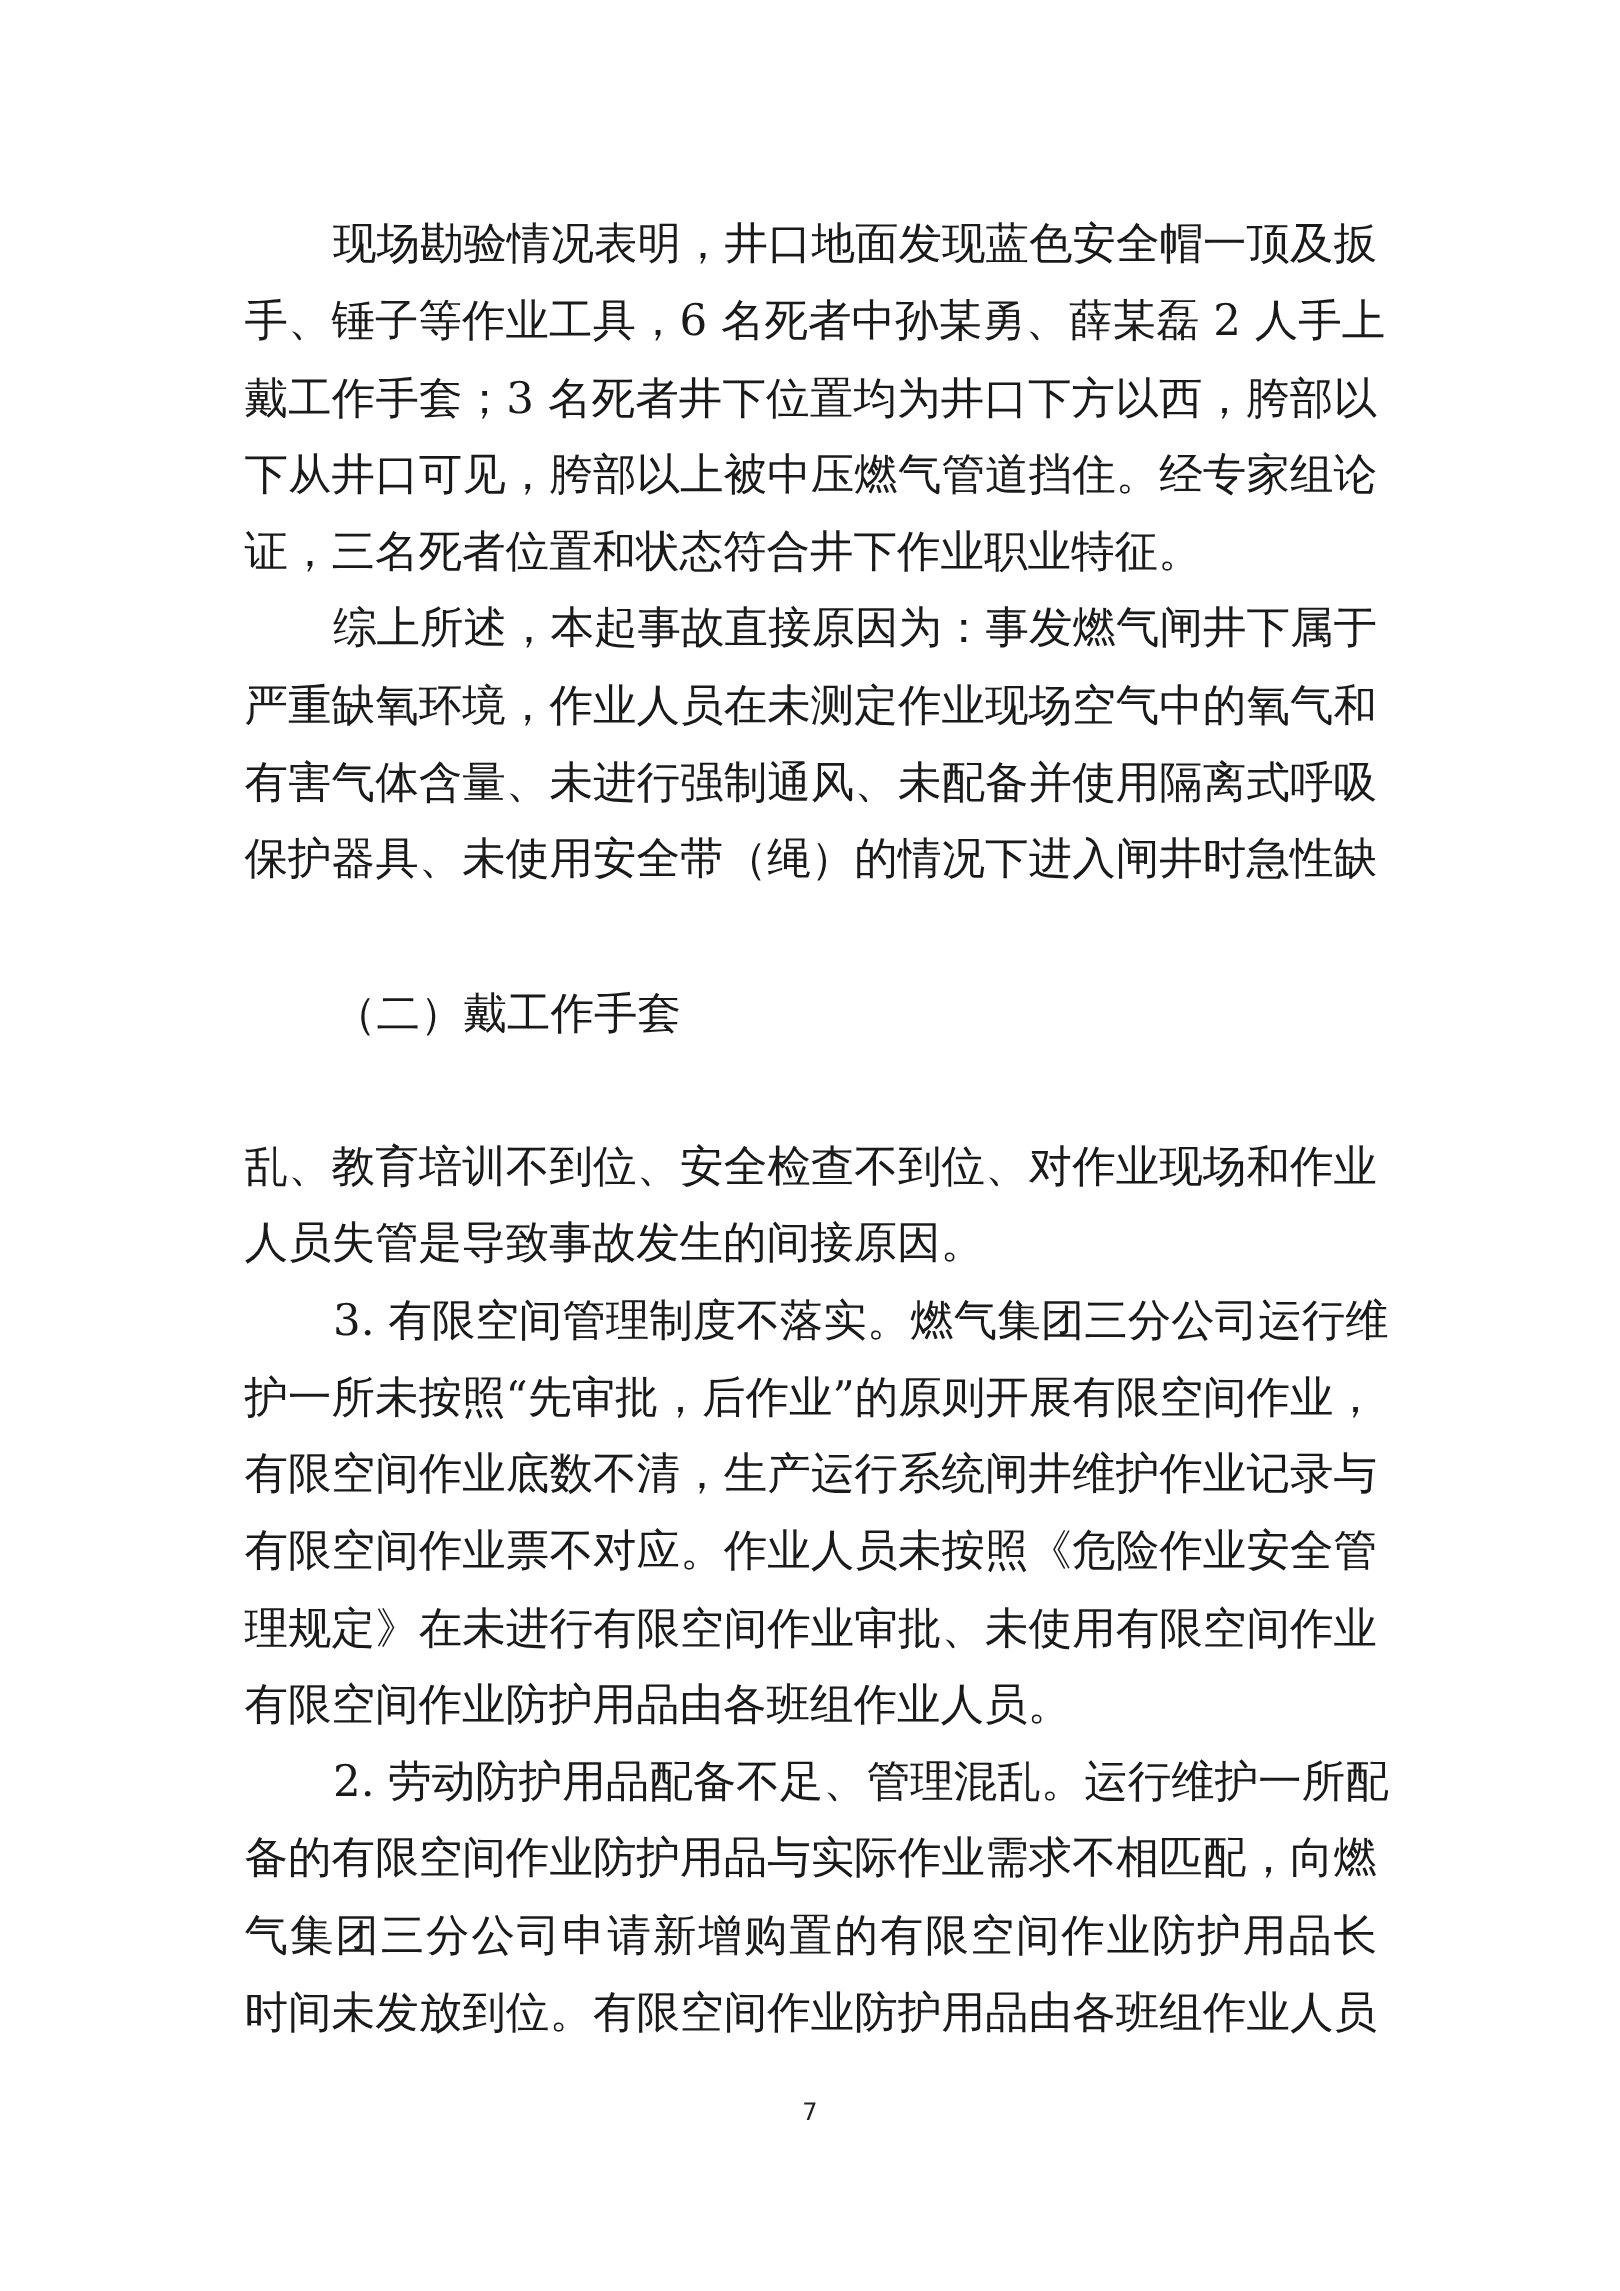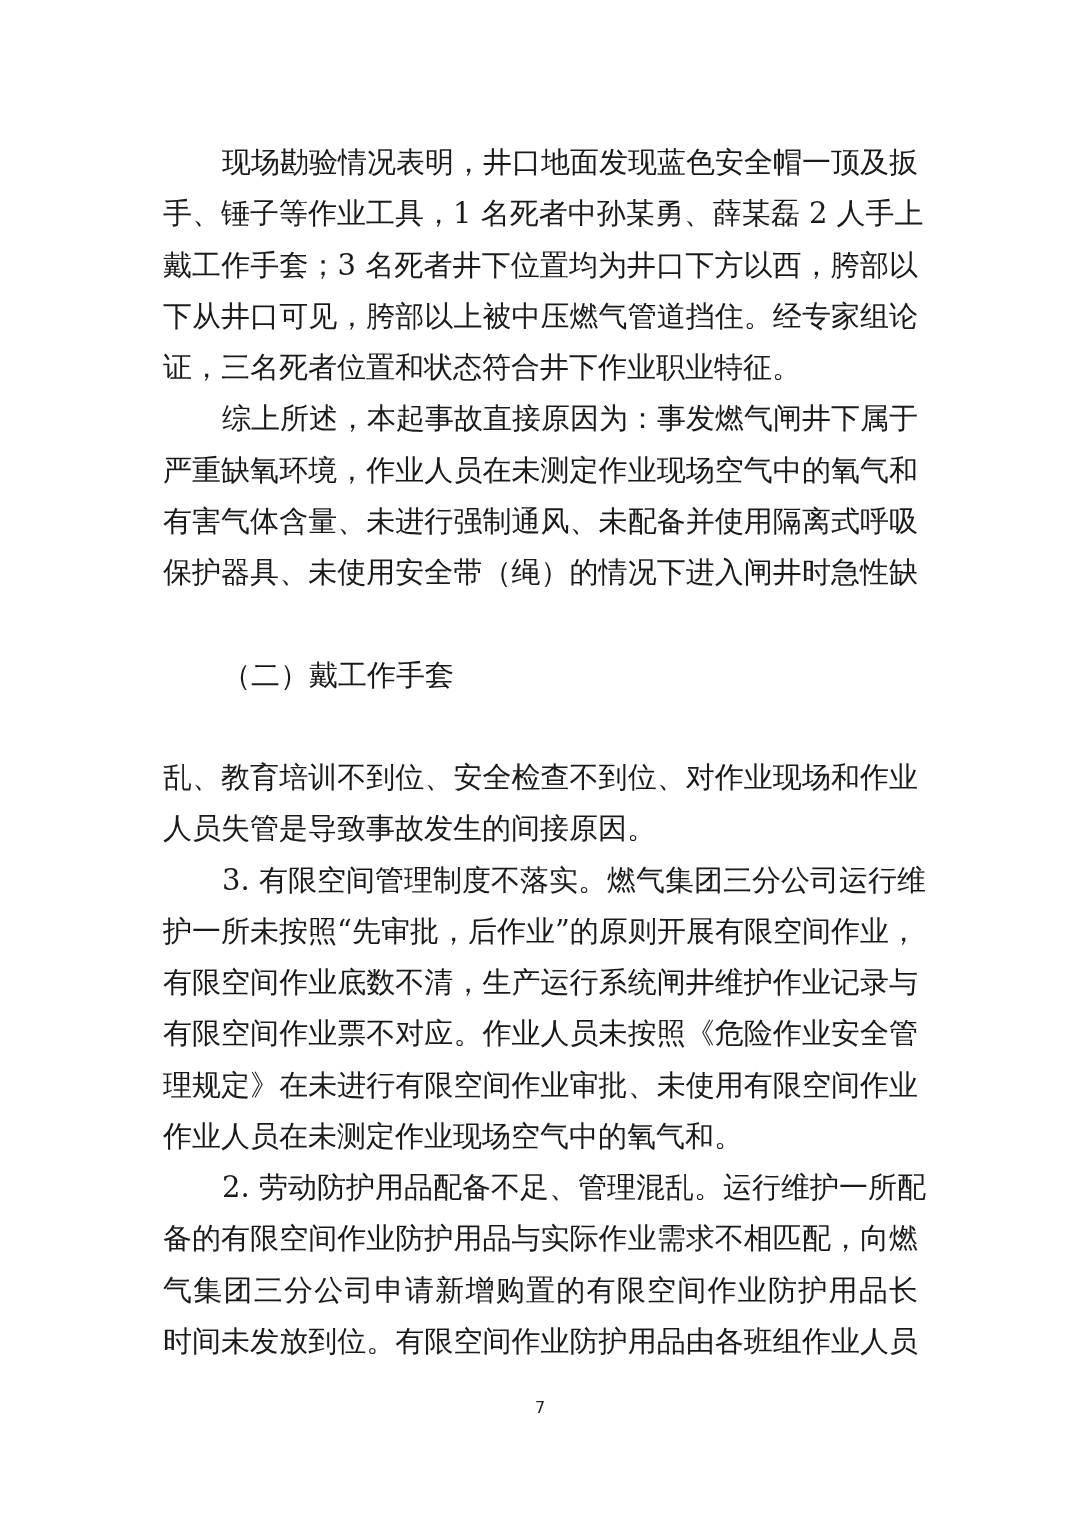--- a/index.html
+++ b/index.html
@@ -31,41 +31,41 @@
     font-size: 16px;
     color: #222;
   }
 </style>
 </head>
 <body>
 
 <div class="page">
 
   <div class="line indent" style="top:142px">现场勘验情况表明，井口地面发现蓝色安全帽一顶及扳</div>
-  <div class="line" style="top:193px">手、锤子等作业工具，1 名死者中孙某勇、薛某磊 2 人手上</div>
+  <div class="line" style="top:193px">手、锤子等作业工具，6 名死者中孙某勇、薛某磊 2 人手上</div>
   <div class="line" style="top:245px">戴工作手套；3 名死者井下位置均为井口下方以西，胯部以</div>
   <div class="line" style="top:296px">下从井口可见，胯部以上被中压燃气管道挡住。经专家组论</div>
   <div class="line last" style="top:347px">证，三名死者位置和状态符合井下作业职业特征。</div>
 
   <div class="line indent" style="top:398px">综上所述，本起事故直接原因为：事发燃气闸井下属于</div>
   <div class="line" style="top:450px">严重缺氧环境，作业人员在未测定作业现场空气中的氧气和</div>
   <div class="line" style="top:501px">有害气体含量、未进行强制通风、未配备并使用隔离式呼吸</div>
   <div class="line" style="top:552px">保护器具、未使用安全带（绳）的情况下进入闸井时急性缺</div>
 
   <div class="line heading" style="top:655px">（二）戴工作手套</div>
 
   <div class="line" style="top:757px">乱、教育培训不到位、安全检查不到位、对作业现场和作业</div>
   <div class="line last" style="top:808px">人员失管是导致事故发生的间接原因。</div>
 
   <div class="line indent" style="top:860px">3. 有限空间管理制度不落实。燃气集团三分公司运行维</div>
   <div class="line" style="top:911px">护一所未按照“先审批，后作业”的原则开展有限空间作业，</div>
   <div class="line" style="top:962px">有限空间作业底数不清，生产运行系统闸井维护作业记录与</div>
   <div class="line" style="top:1013px">有限空间作业票不对应。作业人员未按照《危险作业安全管</div>
   <div class="line" style="top:1065px">理规定》在未进行有限空间作业审批、未使用有限空间作业</div>
-  <div class="line last" style="top:1116px">作业人员在未测定作业现场空气中的氧气和。</div>
+  <div class="line last" style="top:1116px">有限空间作业防护用品由各班组作业人员。</div>
 
   <div class="line indent" style="top:1167px">2. 劳动防护用品配备不足、管理混乱。运行维护一所配</div>
   <div class="line" style="top:1218px">备的有限空间作业防护用品与实际作业需求不相匹配，向燃</div>
   <div class="line" style="top:1270px">气集团三分公司申请新增购置的有限空间作业防护用品长</div>
   <div class="line" style="top:1321px">时间未发放到位。有限空间作业防护用品由各班组作业人员</div>
 
   <div class="page-number">7</div>
 </div>
 
 </body></html>

